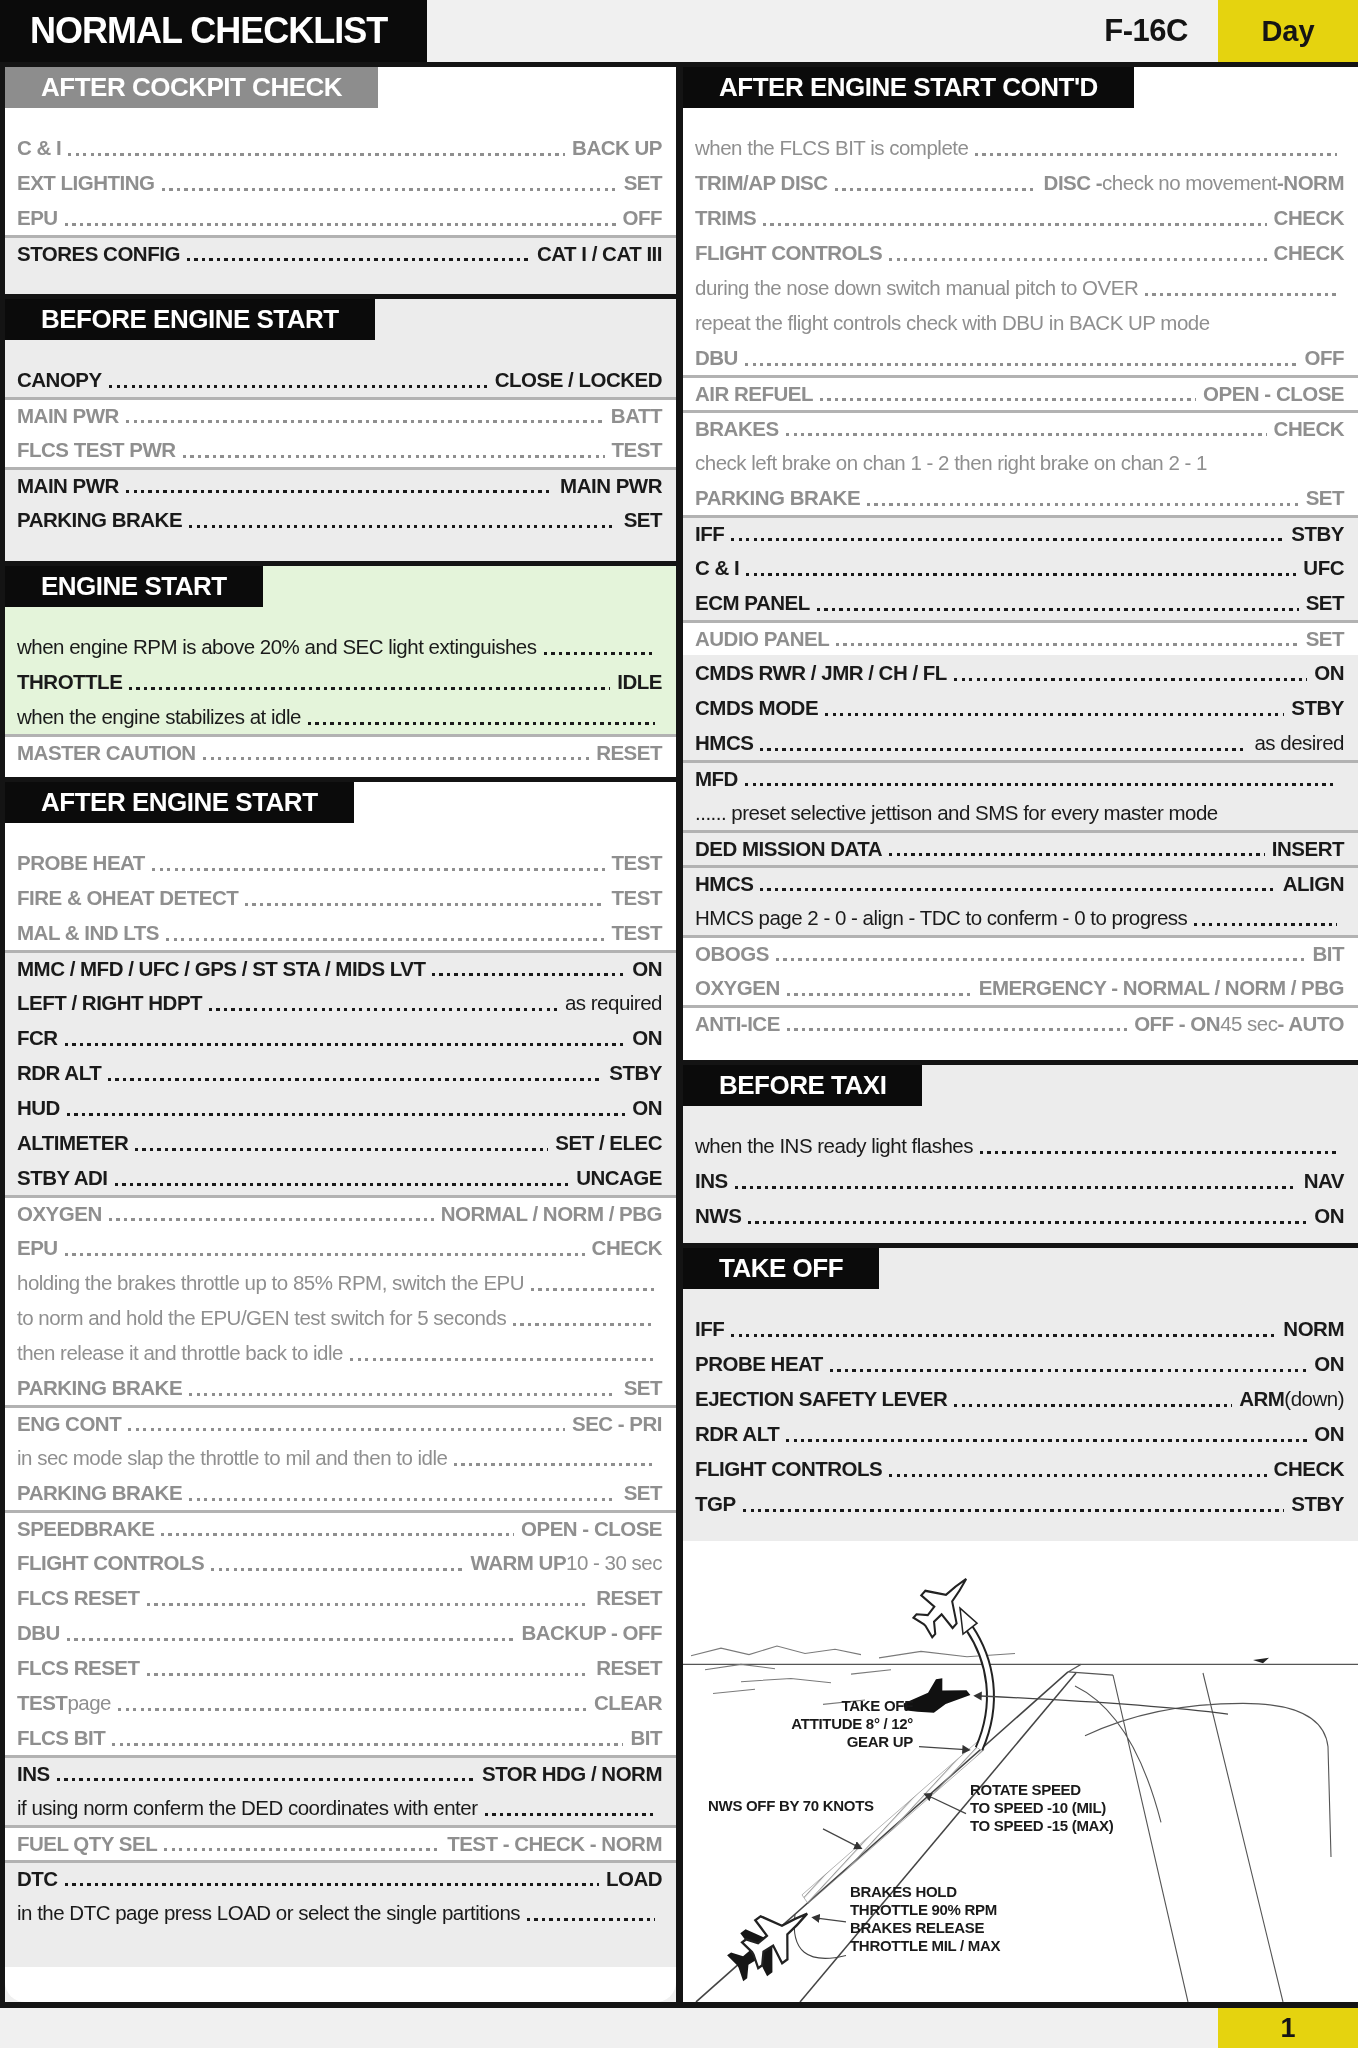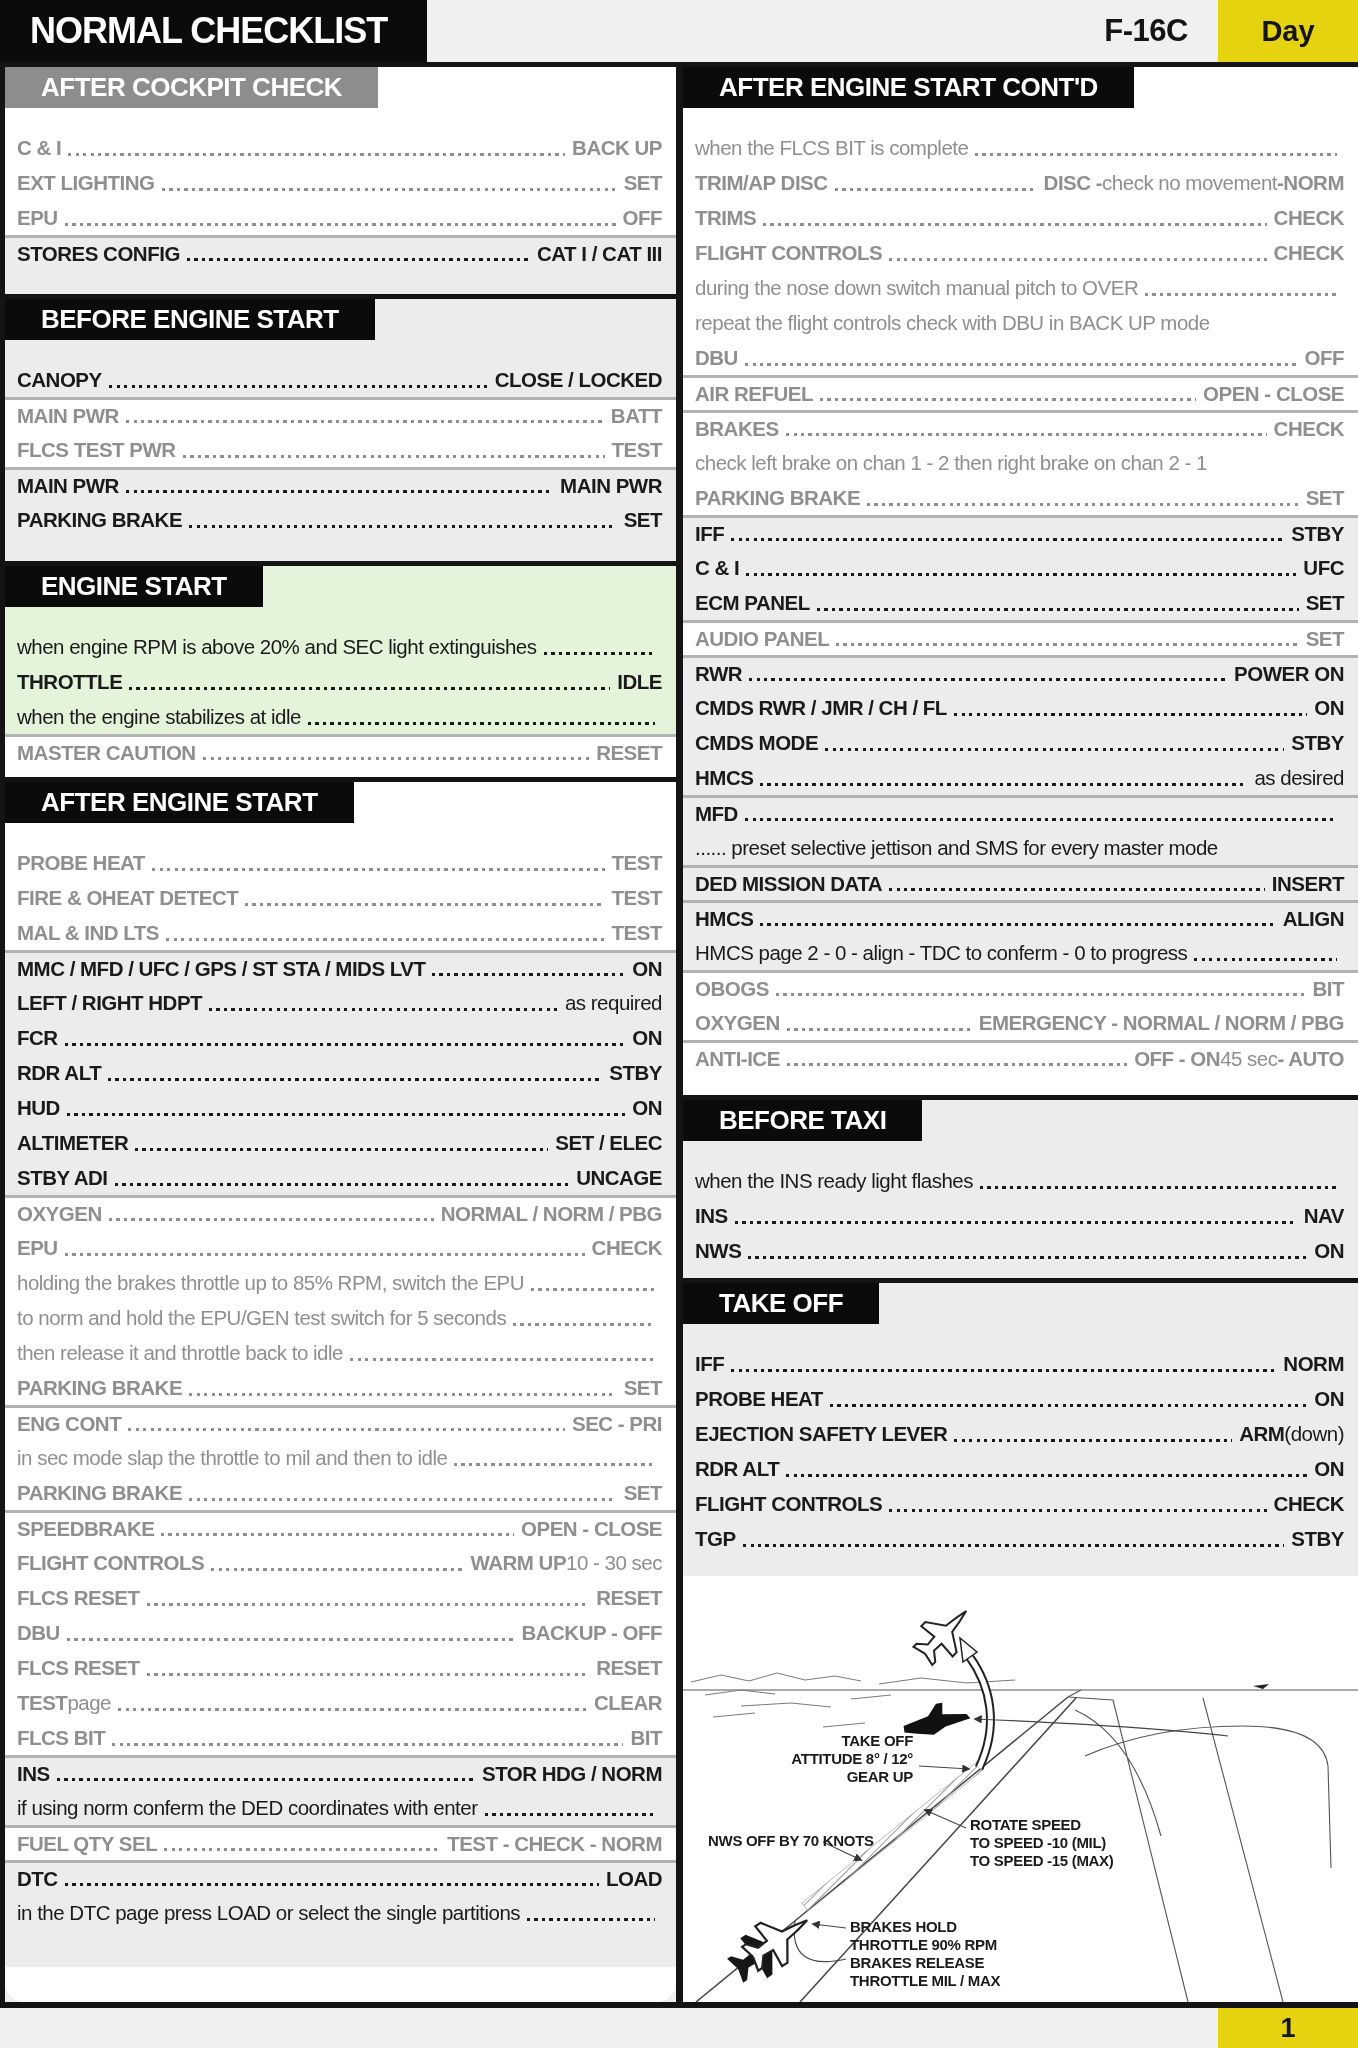--- a/index.html
+++ b/index.html
@@ -360,25 +360,20 @@
         <div class="row bgh tb">
           <span class="b">ECM PANEL</span>
           <span class="leader"></span>
           <span class="b">SET</span>
         </div>
         <div class="row bgw tg dv">
           <span class="b">AUDIO PANEL</span>
           <span class="leader"></span>
           <span class="b">SET</span>
         </div>
-        <div class="row bgh tb dv">
-          <span class="b">RWR</span>
-          <span class="leader"></span>
-          <span class="b">POWER ON</span>
-        </div>
         <div class="row bgh tb">
           <span class="b">CMDS RWR / JMR / CH / FL</span>
           <span class="leader"></span>
           <span class="b">ON</span>
         </div>
         <div class="row bgh tb">
           <span class="b">CMDS MODE</span>
           <span class="leader"></span>
           <span class="b">STBY</span>
         </div>

